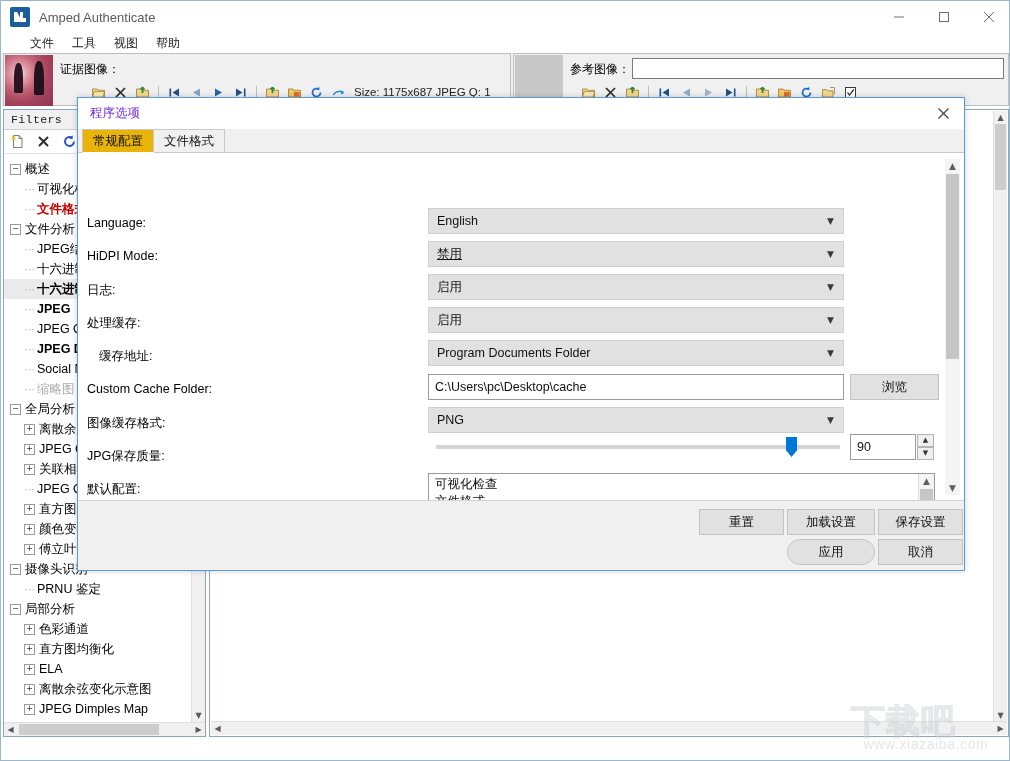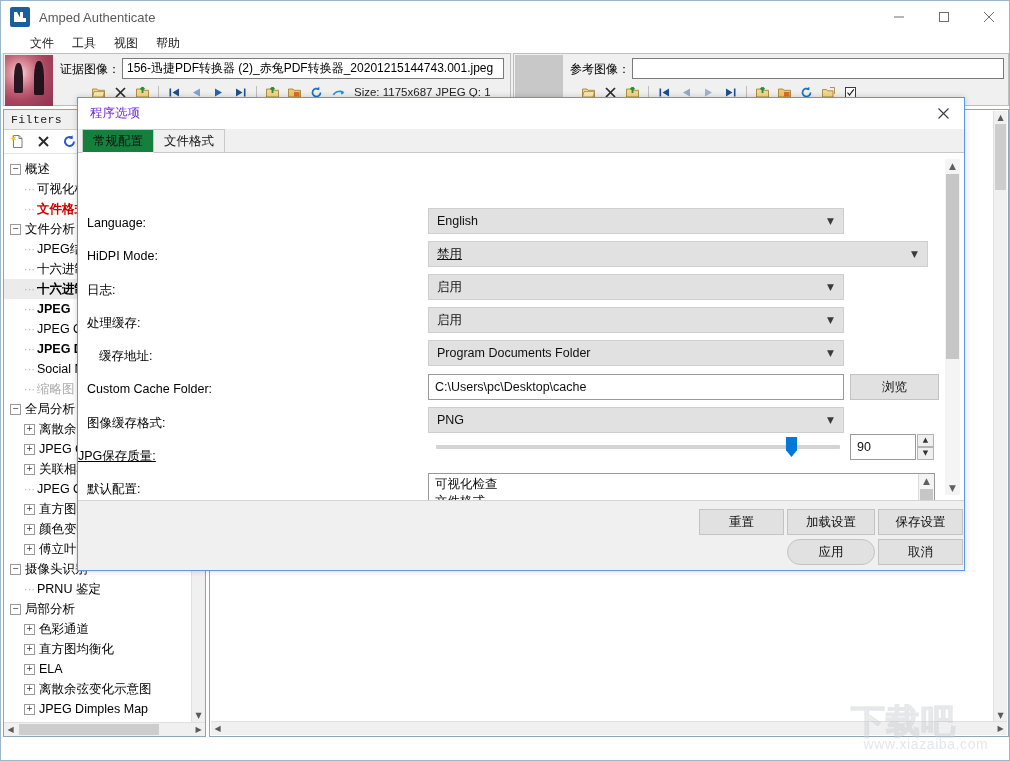--- a/index.html
+++ b/index.html
@@ -181,21 +181,21 @@
     background:#f0f0f0; box-sizing:border-box;
     border-bottom:1px solid #c8c8c8;
     display:flex; align-items:flex-end; padding-left:4px;
   }
   .tab {
     height:23px; padding:0 10px; font-size:12.5px; color:#111;
     display:flex; align-items:center; background:#f0f0f0;
     border:1px solid #c8c8c8; border-bottom:none; margin-right:-1px;
     box-sizing:border-box;
   }
-  .tab.active { background:#15803d; border-bottom:1px solid #ffffff; margin-bottom:-1px; height:24px;}
+  .tab.active { background:#eab308; border-bottom:1px solid #ffffff; margin-bottom:-1px; height:24px;}
 
   .dlg-body {
     position:absolute; left:0; top:55px; right:0; bottom:69px;
     background:#ffffff; overflow:hidden;
   }
   .dlg-scroll {
     position:absolute; right:4px; top:6px; bottom:6px; width:15px;
     background:#f4f4f4;
   }
   .dlg-scroll .sa {
@@ -324,21 +324,20 @@
   </div>
 
   <div class="topbar">
 
     <div class="ev-panel">
       <div class="thumb">
         <div class="fig1"></div>
           <div class="fig2"></div>
       </div>
       <div class="row-label" style="left:56px; top:7px;">证据图像：</div>
-      <div class="path-input" style="left:118px; top:4px; width:382px;">156-迅捷PDF转换器 (2)_赤兔PDF转换器_20201215144743.001.jpeg</div>
 
       <div class="tbar" style="left:88px; top:28px;">
         <span class="ticon">
           <svg width="13" height="13" viewBox="0 0 13 13">
               <path d="M0.5 3 L5 3 L6 4.3 L12.5 4.3 L12.5 11 L0.5 11 Z" fill="#f6d68a" stroke="#9a7c2a" stroke-width="0.8"></path>
               <path d="M2 5.6 L12.5 5.6 L11 11 L0.5 11 Z" fill="#fbe9b4" stroke="#9a7c2a" stroke-width="0.7"></path>
             </svg>
         </span>
         <span class="ticon">
           <svg width="13" height="13" viewBox="0 0 13 13">
@@ -684,21 +683,21 @@
 
     <div class="dlg-body">
 
       <div class="flabel" style="left:9px; top:63px;">Language:</div>
       <div class="combo" style="left:350px; top:55px; width:416px;">
         <span>English</span>
         <span class="caret">▼</span>
       </div>
 
       <div class="flabel" style="left:9px; top:96px;">HiDPI Mode:</div>
-      <div class="combo" style="left:350px; top:88px; width:500px;text-decoration:underline;">
+      <div class="combo" style="left:350px; top:88px; width:416px;text-decoration:underline;">
         <span>禁用</span>
         <span class="caret">▼</span>
       </div>
 
       <div class="flabel" style="left:9px; top:129px;">日志:</div>
       <div class="combo" style="left:350px; top:121px; width:416px;">
         <span>启用</span>
         <span class="caret">▼</span>
       </div>
 
@@ -717,21 +716,21 @@
       <div class="flabel" style="left:9px; top:229px;">Custom Cache Folder:</div>
       <div class="textfield" style="left:350px; top:221px; width:416px;">C:\Users\pc\Desktop\cache</div>
       <div class="btn" style="left:772px; top:221px; width:89px; height:26px;text-align:right;">浏览</div>
 
       <div class="flabel" style="left:9px; top:262px;">图像缓存格式:</div>
       <div class="combo" style="left:350px; top:254px; width:416px;">
         <span>PNG</span>
         <span class="caret">▼</span>
       </div>
 
-      <div class="flabel" style="left:0; top:295px;text-decoration:underline;">JPG保存质量:</div>
+      <div class="flabel" style="left:9px; top:295px;">JPG保存质量:</div>
       <div class="slider-track" style="left:358px; top:292px; width:404px;"></div>
       <div class="slider-handle" id="jpgHandle" style="left: 708.02px; top: 284px;"></div>
       <div class="spin" style="left:772px; top:281px; width:66px;">90</div>
       <div class="spin-btns" style="left:839px; top:281px;">
         <div>▲</div>
         <div>▼</div>
       </div>
 
       <div class="flabel" style="left:9px; top:328px;">默认配置:</div>
       <div class="listbox" style="left:350px; top:320px; width:507px; height:84px;">

